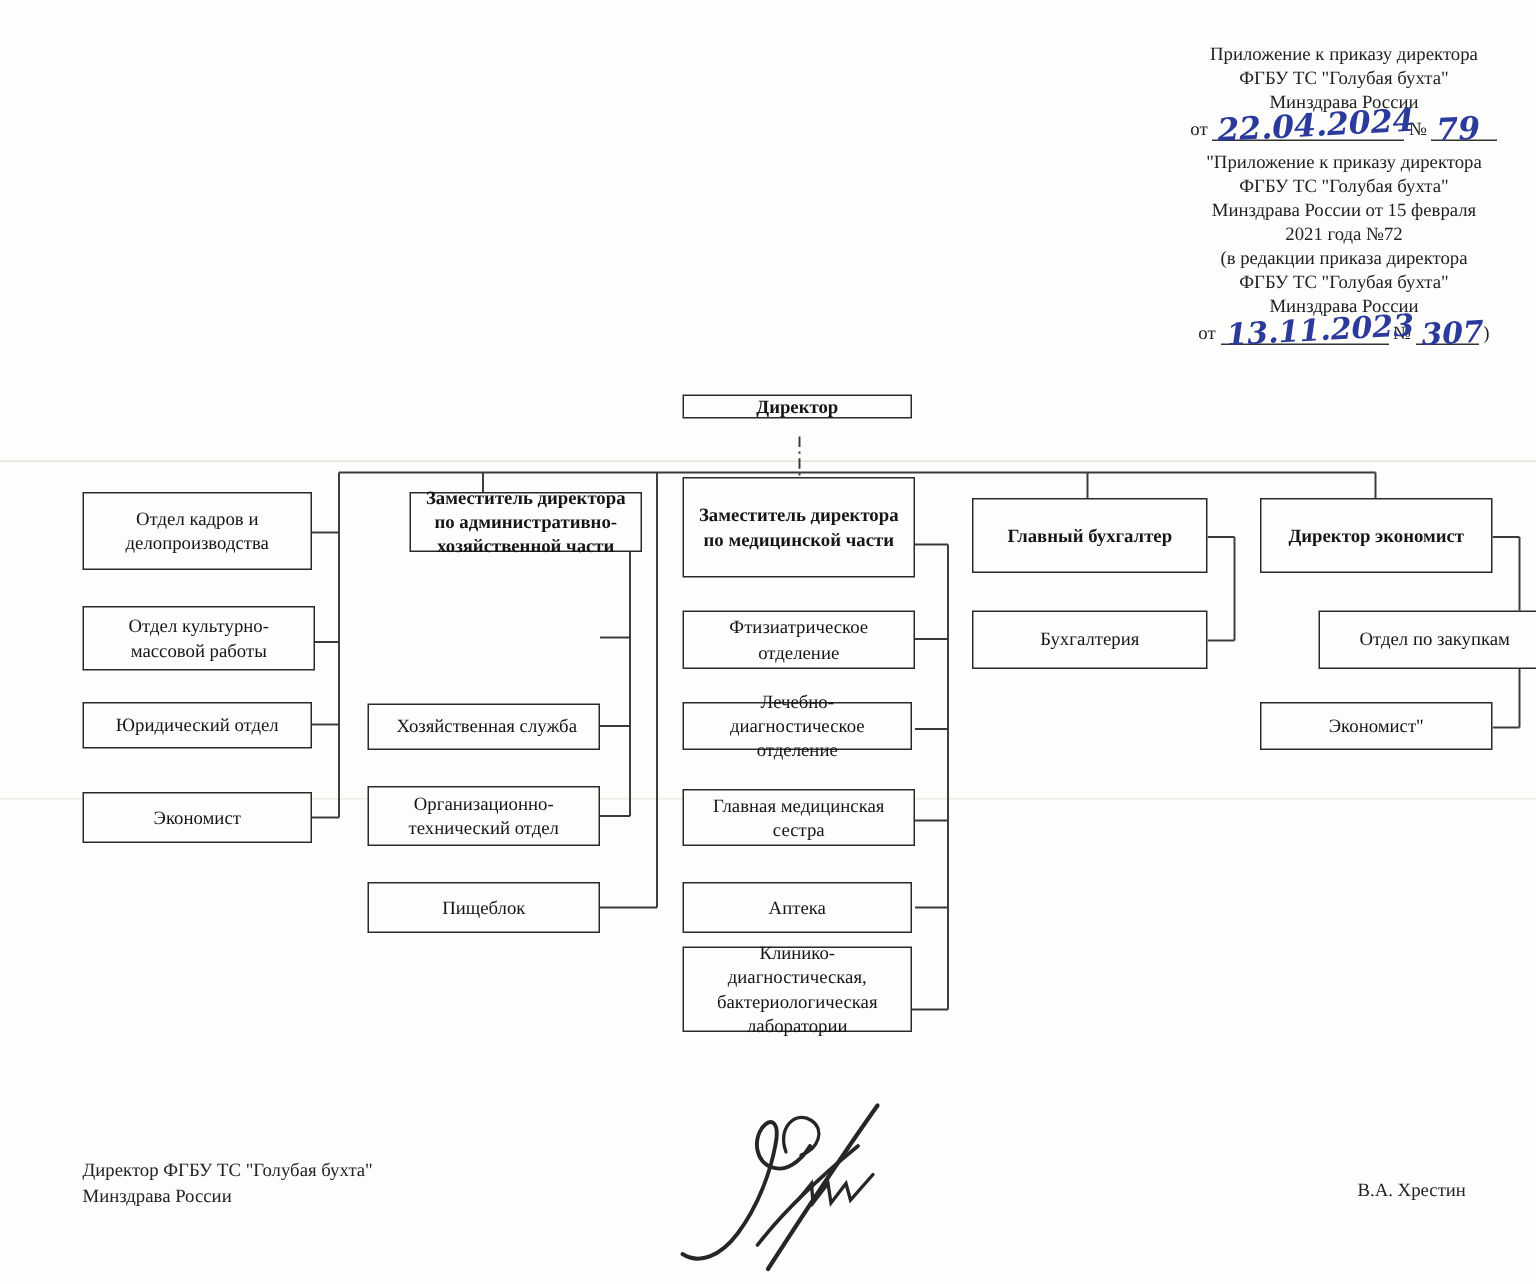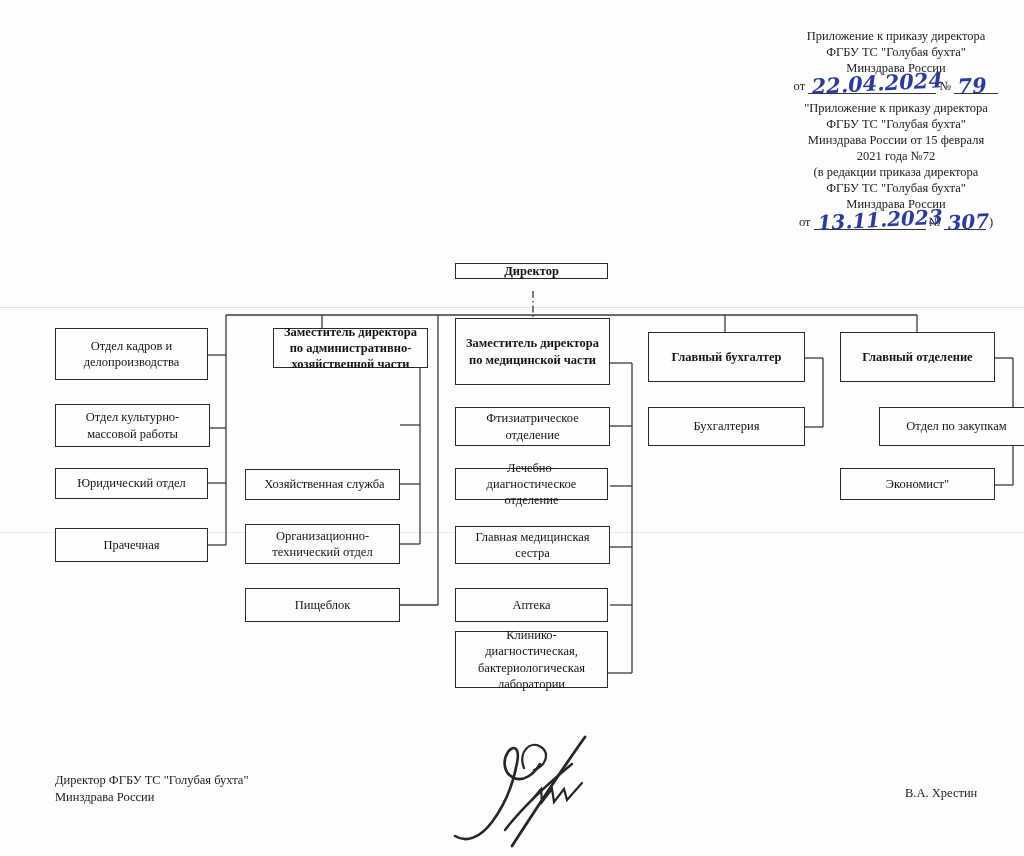--- a/index.html
+++ b/index.html
@@ -119,38 +119,38 @@
         <path d="M995,428 H1013"></path>
         <path d="M995,485 H1013"></path>
     </g>
   </svg>
 
   <div class="box bold" style="left:455px;top:263px;width:153px;height:16px;">Директор</div>
 
   <div class="box" style="left:55px;top:328px;width:153px;height:52px;">Отдел кадров и делопроизводства</div>
   <div class="box" style="left:55px;top:404px;width:155px;height:43px;">Отдел культурно-массовой работы</div>
   <div class="box" style="left:55px;top:468px;width:153px;height:31px;">Юридический отдел</div>
-  <div class="box" style="left:55px;top:528px;width:153px;height:34px;">Прачечная</div>
+  <div class="box" style="left:55px;top:528px;width:153px;height:34px;">Экономист</div>
 
   <div class="box bold" style="left:245px;top:328px;width:155px;height:40px;margin-left:28px;">Заместитель директора по административно-хозяйственной части</div>
   <div class="box" style="left:245px;top:469px;width:155px;height:31px;padding-left:12px;">Хозяйственная служба</div>
   <div class="box" style="left:245px;top:524px;width:155px;height:40px;">Организационно-технический отдел</div>
   <div class="box" style="left:245px;top:588px;width:155px;height:34px;">Пищеблок</div>
 
   <div class="box bold" style="left:455px;top:318px;width:155px;height:67px;">Заместитель директора по медицинской части</div>
   <div class="box" style="left:455px;top:407px;width:155px;height:39px;">Фтизиатрическое отделение</div>
   <div class="box" style="left:455px;top:468px;width:153px;height:32px;">Лечебно-диагностическое отделение</div>
   <div class="box" style="left:455px;top:526px;width:155px;height:38px;">Главная медицинская сестра</div>
   <div class="box" style="left:455px;top:588px;width:153px;height:34px;">Аптека</div>
   <div class="box" style="left:455px;top:631px;width:153px;height:57px;">Клинико-диагностическая, бактериологическая лаборатории</div>
 
   <div class="box bold" style="left:648px;top:332px;width:157px;height:50px;">Главный бухгалтер</div>
   <div class="box" style="left:648px;top:407px;width:157px;height:39px;">Бухгалтерия</div>
 
-  <div class="box bold" style="left:840px;top:332px;width:155px;height:50px;">Главный отделение</div>
+  <div class="box bold" style="left:840px;top:332px;width:155px;height:50px;">Директор экономист</div>
   <div class="box" style="left:840px;top:407px;width:155px;height:39px;margin-left:39px;">Отдел по закупкам</div>
   <div class="box" style="left:840px;top:468px;width:155px;height:32px;">Экономист"</div>
 
   <div class="footer-left">
     <div>Директор ФГБУ ТС "Голубая бухта"</div>
     <div>Минздрава России</div>
   </div>
 
   <svg class="overlay" width="1024" height="856" viewBox="0 0 1024 856">
     <g stroke="#262626" fill="none" stroke-linecap="round">

